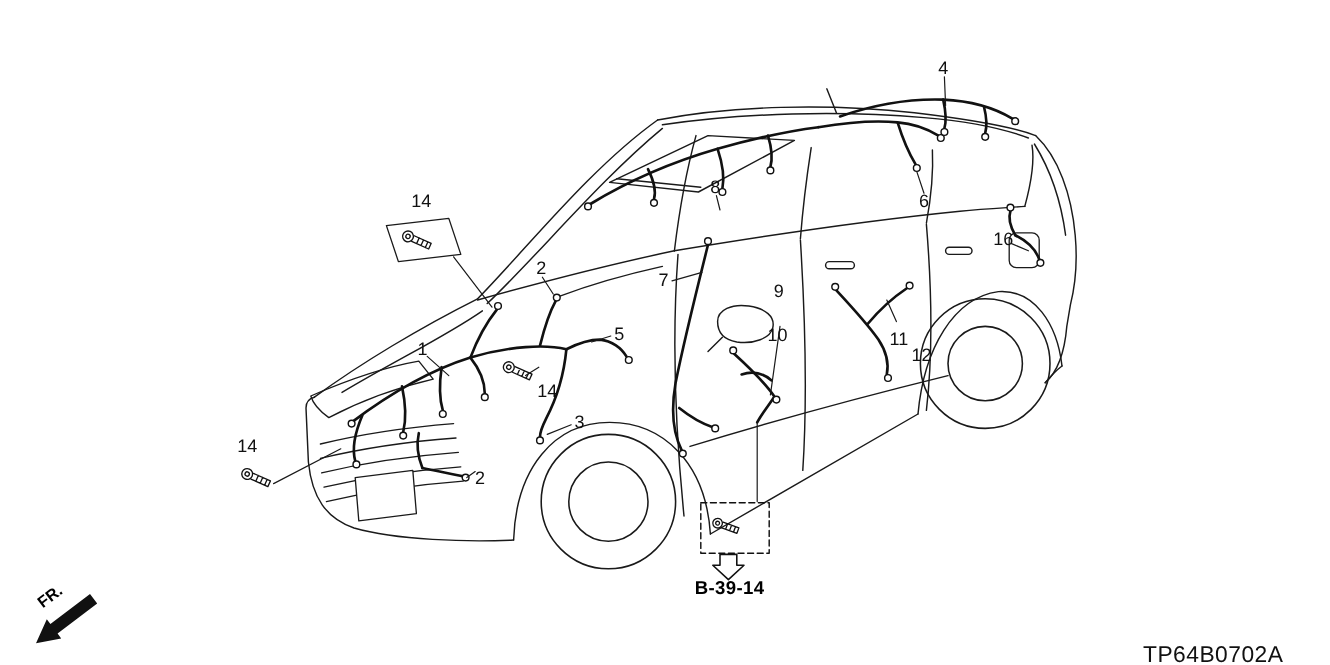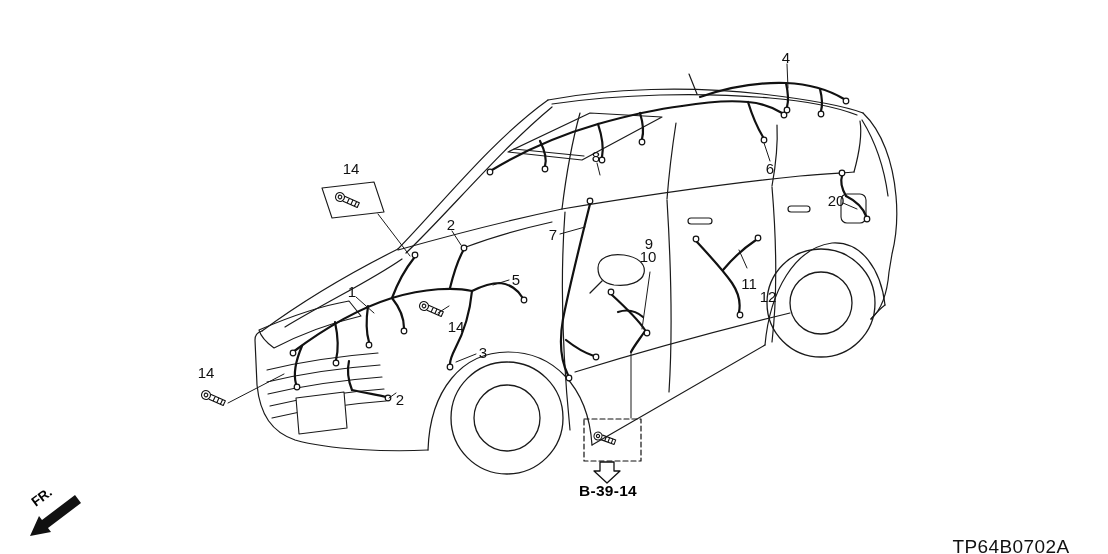--- a/index.html
+++ b/index.html
@@ -261,25 +261,25 @@
 
   <div class="callout" style="left:352px;top:291px">1</div>
   <div class="callout" style="left:400px;top:399px">2</div>
   <div class="callout" style="left:483px;top:352px">3</div>
   <div class="callout" style="left:786px;top:57px">4</div>
   <div class="callout" style="left:516px;top:279px">5</div>
   <div class="callout" style="left:770px;top:168px">6</div>
   <div class="callout" style="left:553px;top:234px">7</div>
   <div class="callout" style="left:596px;top:156px">8</div>
   <div class="callout" style="left:649px;top:243px">9</div>
-  <div class="callout" style="left:648px;top:256px">10</div>
+  <div class="callout" style="left:648px;top:280px">10</div>
   <div class="callout" style="left:749px;top:283px">11</div>
   <div class="callout" style="left:768px;top:296px">12</div>
   <div class="callout" style="left:451px;top:224px">2</div>
   <div class="callout" style="left:351px;top:168px">14</div>
   <div class="callout" style="left:456px;top:326px">14</div>
   <div class="callout" style="left:206px;top:372px">14</div>
-  <div class="callout" style="left:836px;top:200px">20</div>
+  <div class="callout" style="left:836px;top:200px">16</div>
 
   <div class="ref-label" style="left:608px;top:491px">B-39-14</div>
   <div class="part-code" style="left:1011px;top:533px">TP64B0702A</div>
   <div class="fr-label">FR.</div>
 </div>
 
 </body></html>

